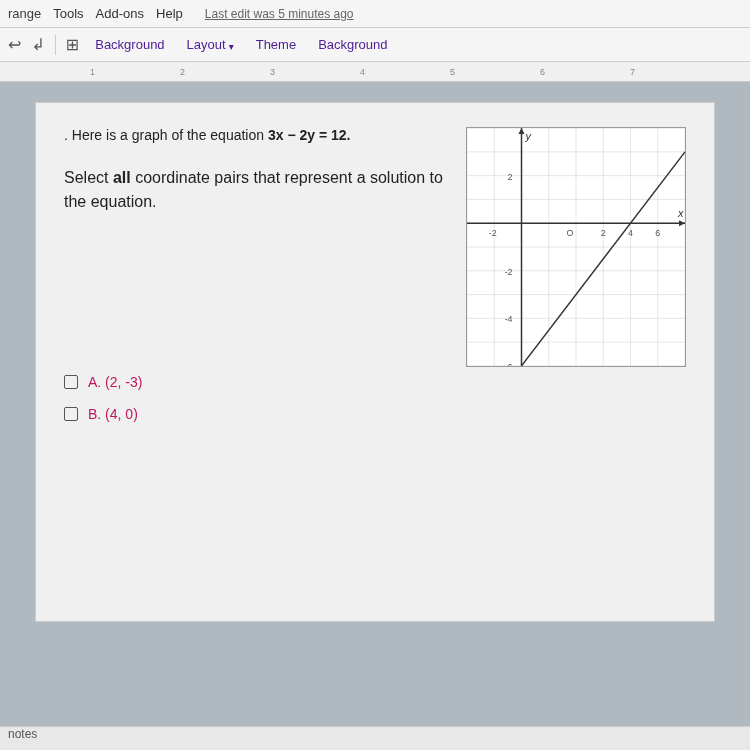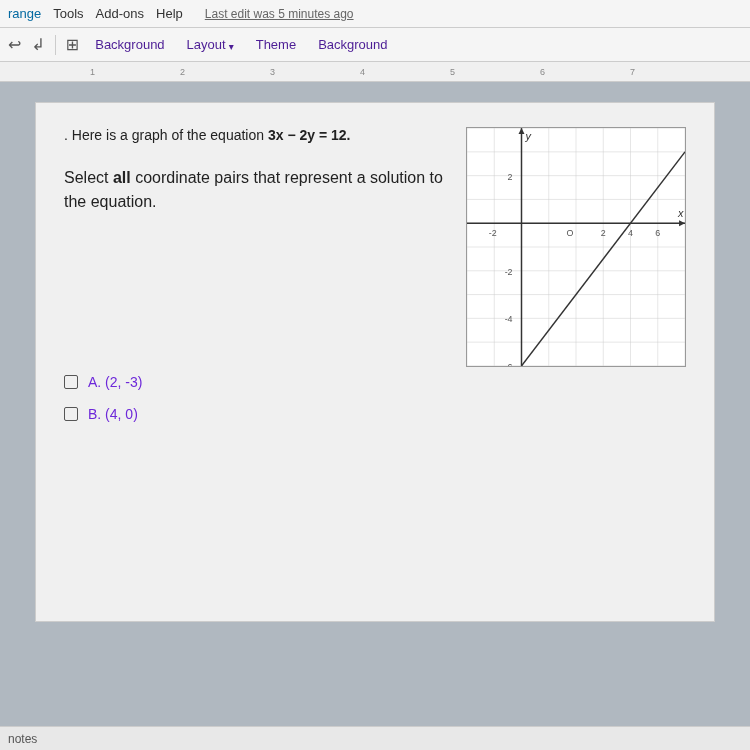--- a/index.html
+++ b/index.html
@@ -137,48 +137,48 @@
       display: flex;
       flex-direction: column;
       gap: 16px;
     }
 
     .answer-choice {
       display: flex;
       align-items: center;
       gap: 10px;
       font-size: 14px;
-      color: #6d28d9;
+      color: #be185d;
     }
 
     .choice-bullet {
       width: 14px;
       height: 14px;
       border: 1px solid #555;
       border-radius: 2px;
       flex-shrink: 0;
     }
 
     
     .bottom-bar {
       background: #e8e8e8;
       border-top: 1px solid #ccc;
       height: 24px;
       display: flex;
-      align-items: center;
+      align-items: flex-start;
       padding: 0 8px;
       font-size: 12px;
       color: #555;
     }
   </style>
 </head>
 <body>
 
 <div class="menu-bar">
-  <span style="color:#0369a1">range</span>
+  <span style="color:#404040">range</span>
   <span>Tools</span>
   <span>Add-ons</span>
   <span>Help</span>
   <span class="underline" style="text-decoration:underline; font-size:12px; color:#666; margin-left:10px;">Last edit was 5 minutes ago</span>
 </div>
 
 <div class="toolbar">
   <span class="toolbar-icon">↩</span>
   <span class="toolbar-icon">↲</span>
   <span class="toolbar-divider"></span>

